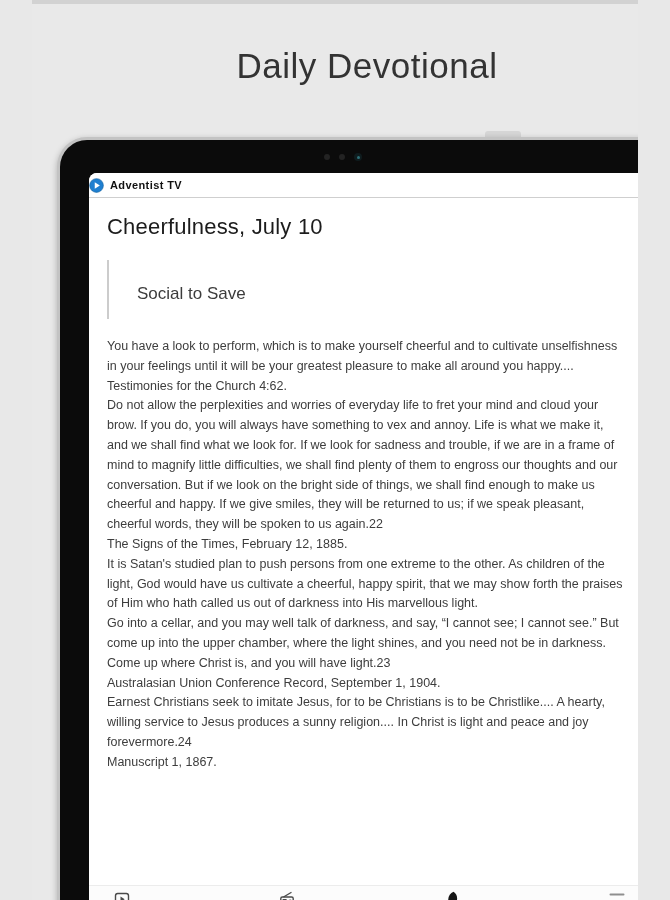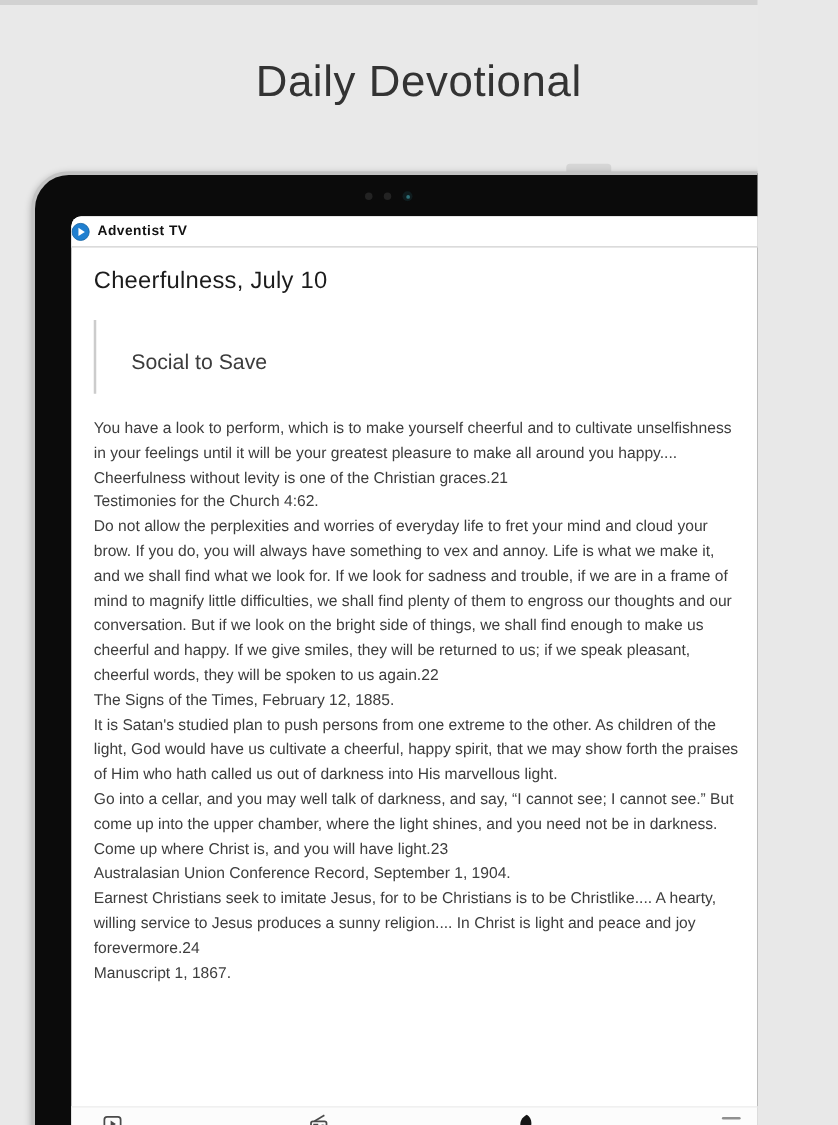--- a/index.html
+++ b/index.html
@@ -1,17 +1,17 @@
 <!DOCTYPE html>
 <html><head>
 <meta charset="utf-8">
 <style>
   html,body{margin:0;padding:0;}
   body{font-family:"Liberation Sans", sans-serif; background:#e8e8e8;}
-  .stage{position:relative;width:606px;height:900px;overflow:hidden;background:#e9e9e9;}
+  .stage{position:relative;width:606px;height:900px;overflow:hidden;background:#e9e9e9;margin-left:32px;}
   .top-strip{position:absolute;top:0;left:0;width:670px;height:4px;background:#d2d2d2;}
   .page-title{position:absolute;top:46px;left:0;width:670px;margin:0;text-align:center;
     font-size:35px;font-weight:400;color:#333;letter-spacing:0.5px;}
   
   .power-button{position:absolute;left:453px;top:131px;width:36px;height:10px;
     background:#d6d6d6;border-radius:3px 3px 0 0;}
   .tablet{position:absolute;left:25px;top:137px;width:612px;height:780px;
     background:#0b0b0b;border:3px solid #c3c3c3;border-bottom:none;
     border-radius:30px 30px 0 0;box-shadow:0 2px 6px rgba(0,0,0,0.25);}
   .camera-dots{position:absolute;top:13px;left:calc(50% - 42px);display:flex;gap:9px;align-items:center;}
@@ -20,21 +20,21 @@
     display:flex;align-items:center;justify-content:center;}
   .cam-lens::after{content:"";width:3px;height:3px;border-radius:50%;background:#2e7078;}
   
   .screen{position:absolute;left:29px;top:33px;right:22px;bottom:0;background:#ffffff;
     border-radius:8px 8px 0 0;overflow:hidden;}
   .app-bar{height:24px;border-bottom:1px solid #cfcfcf;display:flex;align-items:center;
     justify-content:flex-start;gap:6px;background:#fff;}
   .app-logo{width:15px;height:15px;display:block;}
   .app-brand{font-size:11px;font-weight:bold;color:#111;letter-spacing:0.4px;}
   .content{padding:14px 26px 0 18px;}
-  .article-heading{margin:2px 0 0 0;font-size:19px;font-weight:400;color:#1c1c1c;letter-spacing:0.2px;}
+  .article-heading{margin:2px 0 0 0;font-size:22px;font-weight:400;color:#1c1c1c;letter-spacing:0.2px;}
   .article-quote{margin:20px 0 0 0;border-left:2px solid #ccc;padding:24px 0 15px 28px;}
   .article-quote span{font-size:17px;color:#3c3c3c;}
   .body-text{margin-top:18px;width:519px;}
   .body-text p{margin:0;font-size:12.5px;line-height:19.8px;color:#3d3d3d;}
   
   .bottom-nav{position:absolute;left:0;right:0;top:712px;height:80px;background:#fcfcfc;
     border-top:1px solid #ececec;display:flex;justify-content:space-between;
     padding:5px 24px 0 24px;box-sizing:border-box;align-items:flex-start;}
   .nav-item{width:18px;height:18px;display:flex;justify-content:center;}
   .nav-item svg{width:16px;height:16px;display:block;}
@@ -70,21 +70,20 @@
 
       <main class="content">
         <h2 class="article-heading">Cheerfulness, July 10</h2>
 
         <blockquote class="article-quote">
           <span>Social to Save</span>
         </blockquote>
 
         <div class="body-text">
           <p>You have a look to perform, which is to make yourself cheerful and to cultivate unselfishness in your feelings until it will be your greatest pleasure to make all around you happy....</p>
-          <p>Cheerfulness without levity is one of the Christian graces.21</p>
           <p>Testimonies for the Church 4:62.</p>
           <p>Do not allow the perplexities and worries of everyday life to fret your mind and cloud your brow. If you do, you will always have something to vex and annoy. Life is what we make it, and we shall find what we look for. If we look for sadness and trouble, if we are in a frame of mind to magnify little difficulties, we shall find plenty of them to engross our thoughts and our conversation. But if we look on the bright side of things, we shall find enough to make us cheerful and happy. If we give smiles, they will be returned to us; if we speak pleasant, cheerful words, they will be spoken to us again.22</p>
           <p>The Signs of the Times, February 12, 1885.</p>
           <p>It is Satan's studied plan to push persons from one extreme to the other. As children of the light, God would have us cultivate a cheerful, happy spirit, that we may show forth the praises of Him who hath called us out of darkness into His marvellous light.</p>
           <p>Go into a cellar, and you may well talk of darkness, and say, “I cannot see; I cannot see.” But come up into the upper chamber, where the light shines, and you need not be in darkness. Come up where Christ is, and you will have light.23</p>
           <p>Australasian Union Conference Record, September 1, 1904.</p>
           <p>Earnest Christians seek to imitate Jesus, for to be Christians is to be Christlike.... A hearty, willing service to Jesus produces a sunny religion.... In Christ is light and peace and joy forevermore.24</p>
           <p>Manuscript 1, 1867.</p>
         </div>
       </main>

